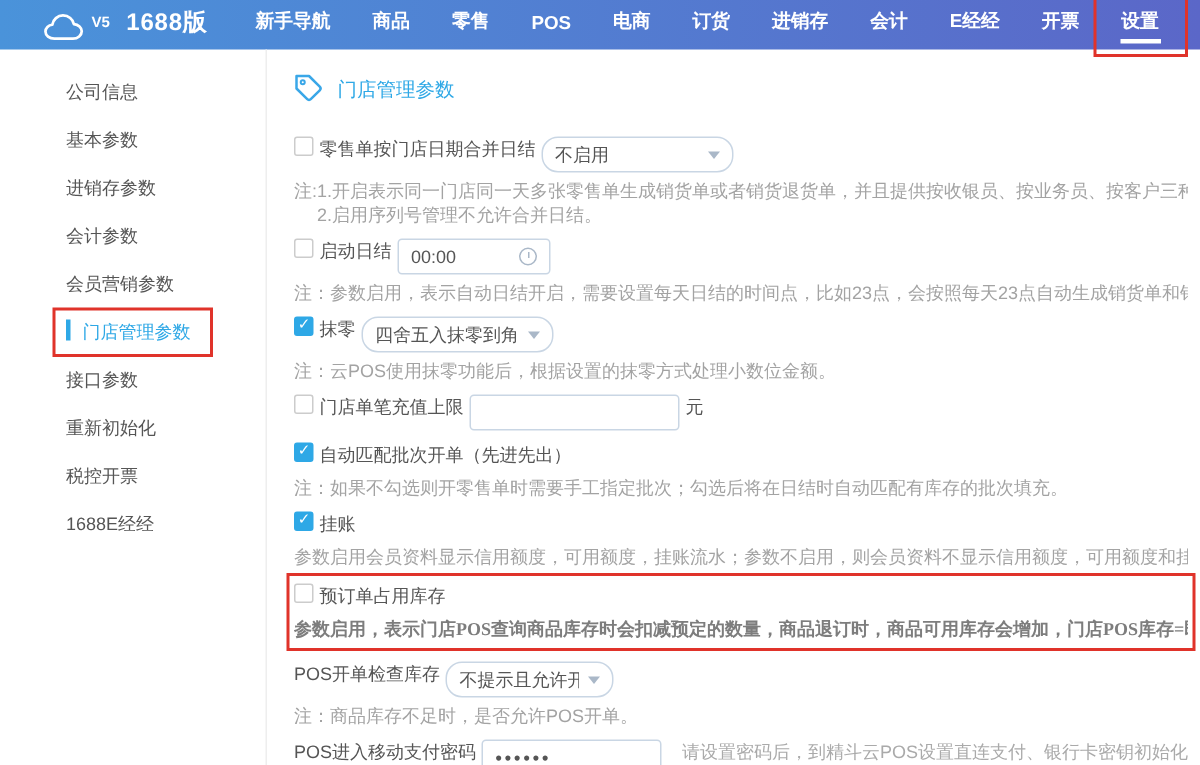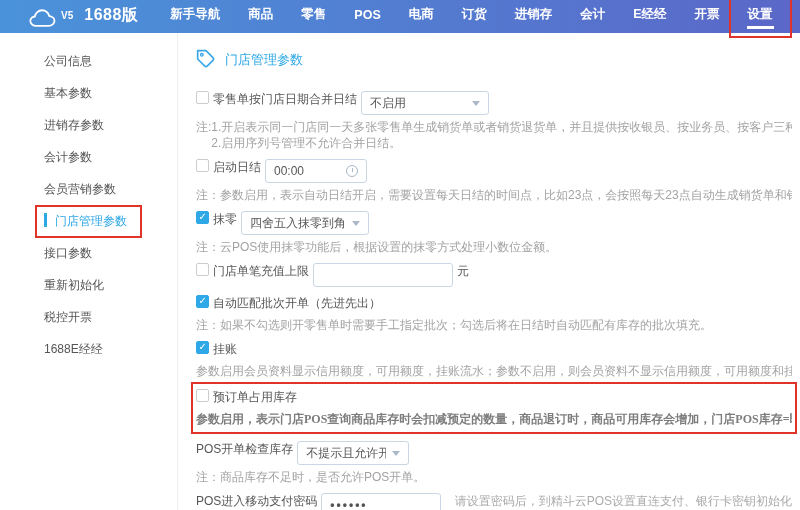--- a/index.html
+++ b/index.html
@@ -39,21 +39,21 @@
   .setting { margin-bottom:8px; }
   .setting.annotated { outline:2px solid #e0332a; outline-offset:3px; margin:4px 0 12px 0; padding:2px 0;font-family:Liberation Serif, serif; }
   .srow { display:flex; align-items:flex-start; gap:4px; margin-bottom:4px; min-height:18px; }
   .cb { width:13px; height:13px; border:1px solid #ccc; border-radius:2px; background:#fff;
     flex:none; cursor:pointer; position:relative; }
   .cb.checked { background:#2ea8e6; border-color:#2ea8e6; }
   .cb.checked::after { content:"✓"; color:#fff; font-size:10px; position:absolute; left:1.5px; top:-1px; }
   .slabel { color:#555; white-space:nowrap; }
   .sel, .ibox { height:24px; border:1px solid #c9d6e4; border-radius:3px; background:#fff;
     display:flex; align-items:center; padding:0 8px; cursor:text; }
-  .sel { cursor:pointer; justify-content:space-between; }
+  .sel { cursor:pointer; justify-content:space-between;border-radius:11px; }
   .sel-arrow { width:0; height:0; border-left:4px solid transparent; border-right:4px solid transparent;
     border-top:5px solid #aab8c8; margin-left:6px; }
   .sel-val, .ival { color:#555; white-space:nowrap; overflow:hidden; }
   .ival.pwd { font-weight:bold; letter-spacing:2px; }
   .clock { width:12px; height:12px; border:1px solid #aab8c8; border-radius:50%;
     position:relative; margin-left:auto; flex:none; }
   .clock::after { content:""; position:absolute; left:5px; top:2px; width:1px; height:4px; background:#aab8c8; }
   .suffix { color:#555; }
   .hint { color:#aaa; margin-left:10px; white-space:nowrap; }
   .notes { color:#a3a3a3; white-space:pre; overflow:hidden; }

